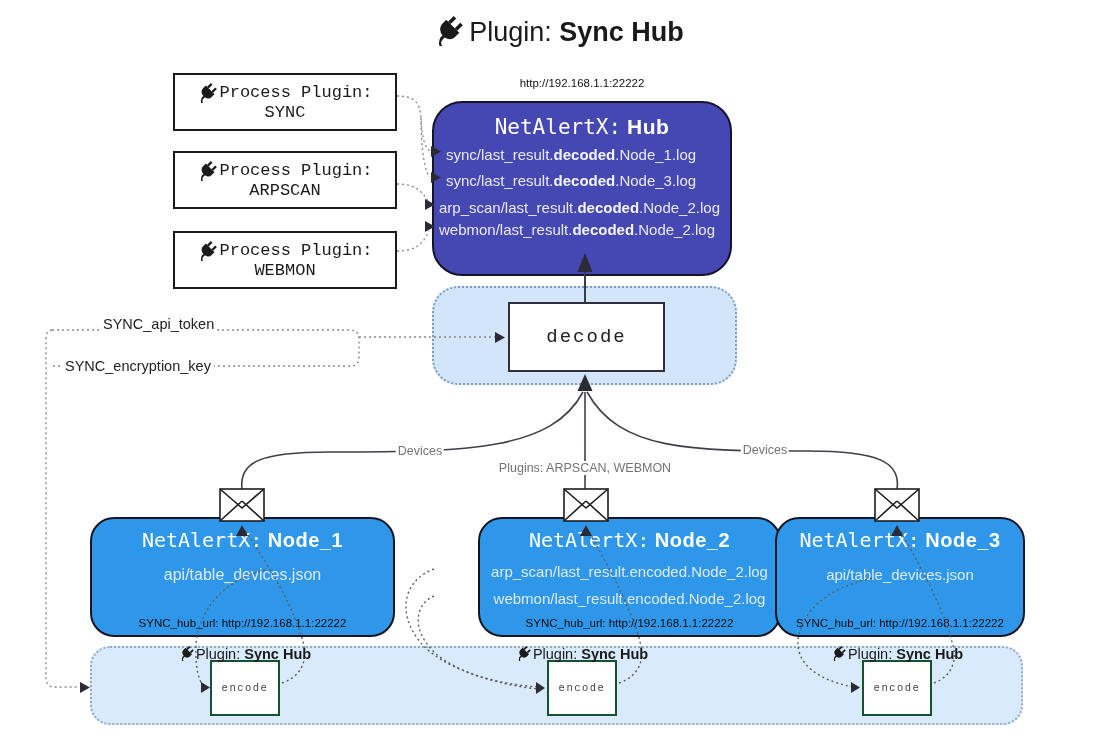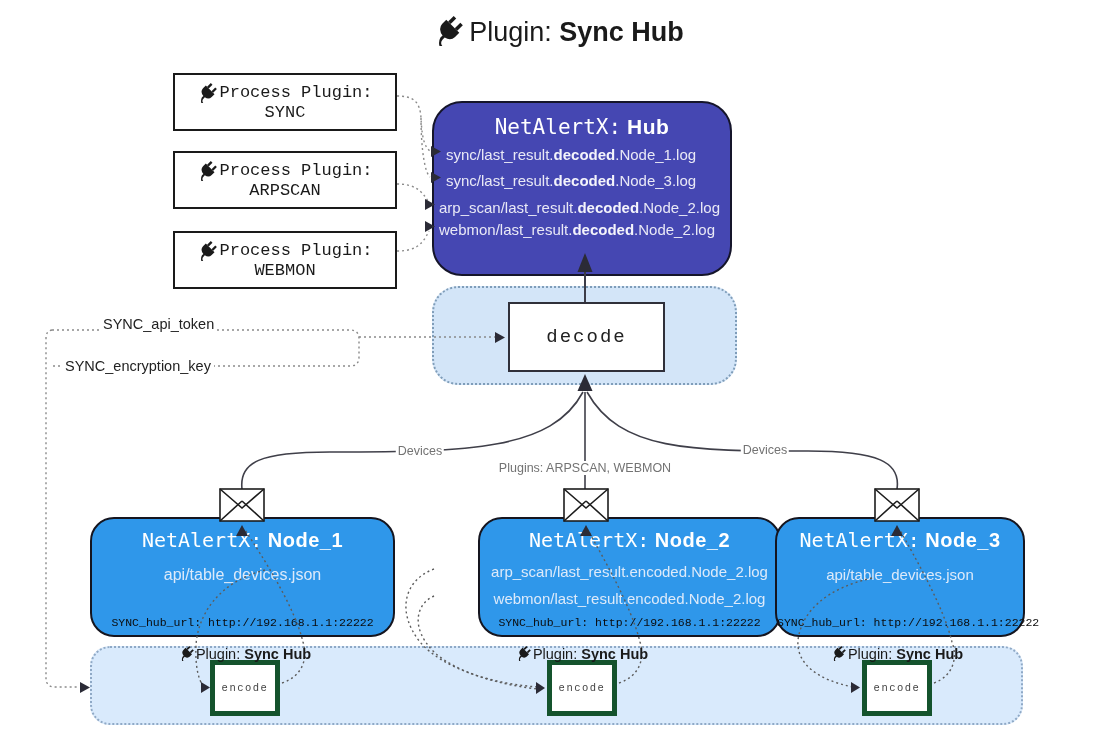--- a/index.html
+++ b/index.html
@@ -51,26 +51,26 @@
   #edge-center { left:585px; top:461px; }
   #edge-right  { left:765px; top:443px; }
 
   
   .node { top:517px; height:120px; border-radius:24px; background:#2f97ea; border:2px solid #15151f; z-index:4; }
   #node-1 { left:90px;  width:305px; }
   #node-2 { left:434px; width:303px;margin-left:44px; }
   #node-3 { left:775px; width:250px; }
   .node-title { position:absolute; top:9px; left:0; width:100%; text-align:center; color:#fff; font-size:20px; white-space:nowrap; }
   .node-file { position:absolute; left:0; width:100%; text-align:center; color:#ddeafa; font-size:15px; white-space:nowrap; }
-  .node-url { position:absolute; bottom:6px; left:0; width:100%; text-align:center; color:#0b0b0b; font-size:11.5px; white-space:nowrap;font-family:Liberation Mono, monospace; }
+  .node-url { position:absolute; bottom:6px; left:0; width:100%; text-align:center; color:#0b0b0b; font-size:11.5px; white-space:nowrap; }
 
   
   #strip { left:90px; top:646px; width:933px; height:79px; border-radius:20px;
            background:#d9eafc; border:2px dotted #8fa9c6; z-index:1; }
-  .encode-box { top:660px; width:70px; height:56px; background:#fff; border:5px solid #14532d;
+  .encode-box { top:660px; width:70px; height:56px; background:#fff; border:2px solid #14532d;
                 font-family:"Liberation Mono","DejaVu Sans Mono",monospace; font-size:10.5px; letter-spacing:1.5px;
                 color:#444; display:flex; align-items:center; justify-content:center; z-index:4; }
   #encode-1 { left:210px; } #encode-2 { left:547px; } #encode-3 { left:862px; }
   .encode-label { top:646px; transform:translateX(-50%); font-size:14.5px; color:#1a1a1a; z-index:6; white-space:nowrap; }
   .encode-label .plug-icon { width:15px; height:15px; vertical-align:-2px; margin-right:2px; }
   #enc-label-1 { left:245px; } #enc-label-2 { left:582px; } #enc-label-3 { left:897px; }
 
   
   #wires { position:absolute; left:0; top:0; width:1117px; height:754px; z-index:5; pointer-events:none; }
   .dots  { fill:none; stroke:#8a8a8a; stroke-width:1.4; stroke-dasharray:2 3; }
@@ -121,20 +121,21 @@
   <div class="abs proc-box" style="top:231px">
     <div class="row1">
         <svg class="plug-icon">
           <use href="#plug"></use>
         </svg>
         <span>Process Plugin:</span>
       </div>
     <div>WEBMON</div>
   </div>
 
+  <div id="hub-url" class="abs">http://192.168.1.1:22222</div>
   <div id="hub" class="abs">
     <div class="hub-title"><span class="pfx">NetAlertX:</span> <b>Hub</b></div>
     <div class="hub-log" style="top:43px;left:12px"><span>sync/last_result.</span><b>decoded</b><span>.Node_1.log</span></div>
     <div class="hub-log" style="top:69px;left:12px"><span>sync/last_result.</span><b>decoded</b><span>.Node_3.log</span></div>
     <div class="hub-log" style="top:96px;left:5px"><span>arp_scan/last_result.</span><b>decoded</b><span>.Node_2.log</span></div>
     <div class="hub-log" style="top:118px;left:5px"><span>webmon/last_result.</span><b>decoded</b><span>.Node_2.log</span></div>
   </div>
 
   <div id="decode-wrap" class="abs"></div>
   <div id="decode-box" class="abs">decode</div>

